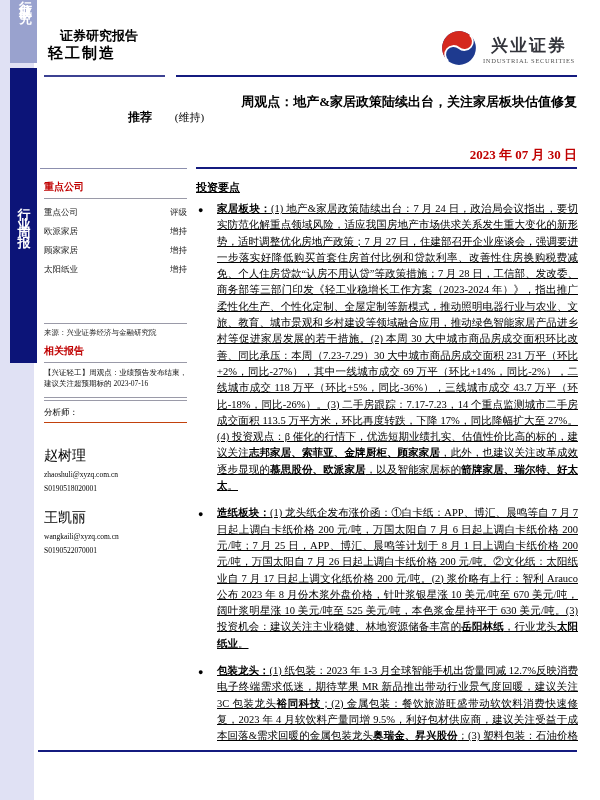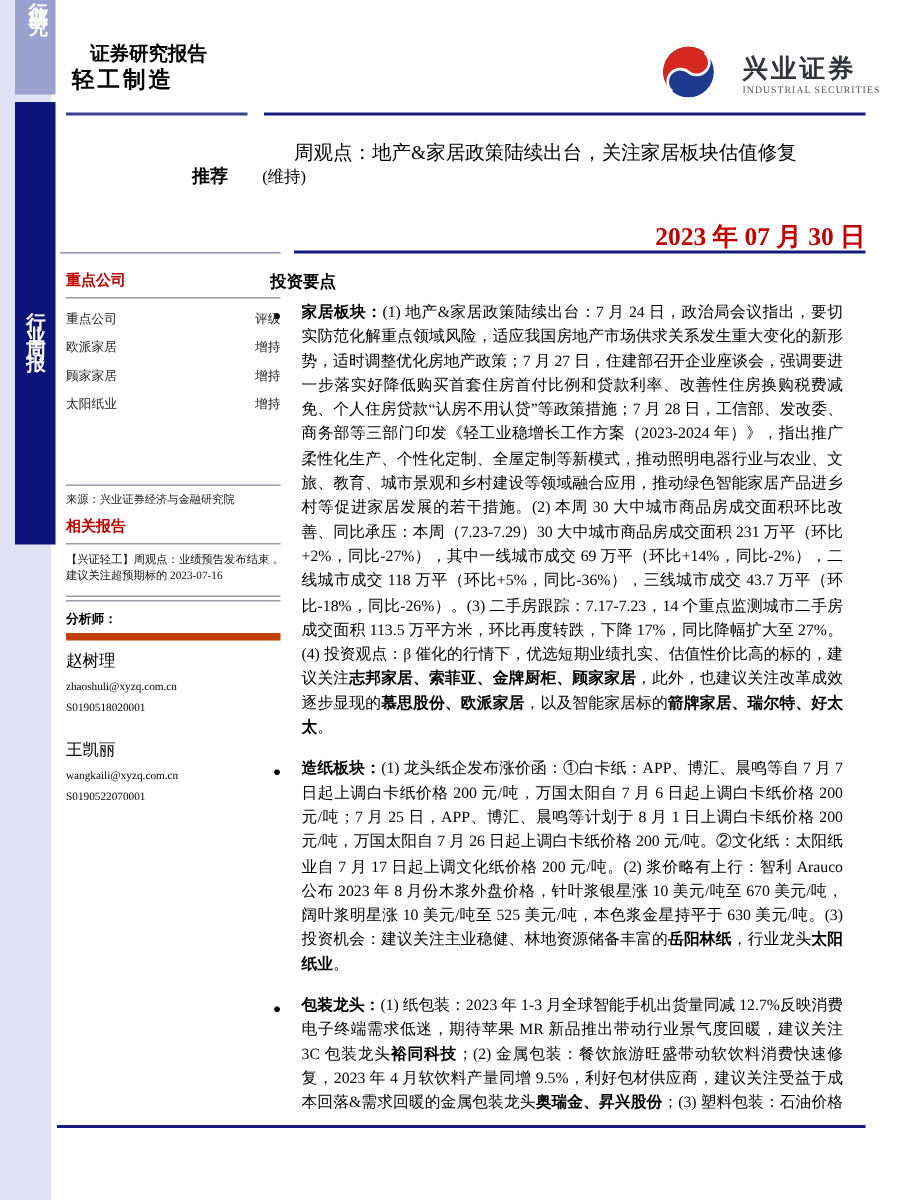--- a/index.html
+++ b/index.html
@@ -13,46 +13,46 @@
   .lavender-strip { position:absolute; left:0; top:0; width:34px; height:800px; background:#e0e1f4; }
   .tab-top { position:absolute; left:10px; top:0; width:27px; height:63px; background:#99a2ce; overflow:hidden; }
   .tab-top .vtext { writing-mode:vertical-rl; text-orientation:upright; color:#fff; font-size:13px; font-weight:bold; letter-spacing:3px; margin-top:-9px; margin-left:6px; }
   .tab-bottom { position:absolute; left:10px; top:68px; width:27px; height:295px; background:#0c1478; display:flex; align-items:center; justify-content:center; }
   .tab-bottom .vtext { writing-mode:vertical-rl; text-orientation:upright; color:#fff; font-size:13px; font-weight:bold; letter-spacing:9px; }
   
   .report-type { position:absolute; left:48px; top:27px; font-size:13px; font-weight:bold;margin-left:12px; }
   .industry { position:absolute; left:48px; top:44px; font-size:15px; font-weight:bold; letter-spacing:2px; }
   .rule-a { position:absolute; left:44px; top:75px; width:121px; height:2px; background:#3c4192; }
   .rule-b { position:absolute; left:176px; top:75px; width:401px; height:2px; background:#141b7f; }
-  .logo { position:absolute; left:441px; top:30px; display:flex; align-items:center; gap:18px; }
+  .logo { position:absolute; left:441px; top:30px; display:flex; align-items:center; gap:6px;text-align:center; }
   .logo-text .cn { font-size:17px; font-weight:bold; color:#33343b; letter-spacing:2px; line-height:18px; }
   .logo-text .en { font-size:6.5px; color:#555; letter-spacing:0.7px; margin-top:2px; }
   
-  .doc-title { position:absolute; left:196px; top:92px; width:381px; text-align:left; font-size:13px; font-weight:normal; line-height:19px; }
+  .doc-title { position:absolute; left:196px; top:92px; width:381px; text-align:right; font-size:13px; font-weight:bold; line-height:19px; }
   .rating-line { position:absolute; left:128px; top:109px; font-size:11px; }
   .rating-line .rec { font-weight:bold; font-size:12px; margin-right:20px; }
-  .date { position:absolute; left:196px; top:146px; width:381px; text-align:right; font-size:17px; font-weight:bold; color:#c00000; }
+  .date { position:absolute; left:196px; top:146px; width:381px; text-align:right; font-size:13px; font-weight:bold; color:#c00000; }
   .sep-left { position:absolute; left:40px; top:168px; width:147px; height:1px; background:#8c8fae; }
   .sep-right { position:absolute; left:196px; top:167px; width:381px; height:2px; background:#141b7f; }
   
   .sidebar { position:absolute; left:44px; top:180px; width:143px; }
   .red-head { color:#c00000; font-weight:bold; font-size:10px; }
   .thin-line { height:1px; background:#9a9aa8; margin:4px 0; }
   .crow { display:flex; justify-content:space-between; font-size:8.5px; color:#222; padding:4px 0 3px 0; }
   .spacer22 { height:40px; }
   .source { font-size:7.5px; color:#222; margin:2px 0 6px 0; }
   .reports { font-size:7.5px; line-height:11px; text-align:justify; color:#111; }
   .report-item { margin-bottom:1px; }
   .double-line { border-top:1px solid #9a9aa8; border-bottom:1px solid #9a9aa8; height:4px; margin:8px 0 6px 0; }
-  .analyst-head { font-size:8.5px; font-weight:bold; padding-bottom:3px; border-bottom:5px solid #c2410c; margin-bottom:6px; }
+  .analyst-head { font-size:8.5px; font-weight:normal; padding-bottom:3px; border-bottom:1px solid #c2410c; margin-bottom:24px; }
   .analyst-block { margin-bottom:16px; }
-  .analyst-name { font-size:11px; margin-top:2px; }
+  .analyst-name { font-size:14px; margin-top:2px; }
   .analyst-email, .analyst-sac { font-size:7.5px; margin-top:5px; }
   
-  .main { position:absolute; left:180px; top:180px; width:382px; height:566px; overflow:hidden; }
+  .main { position:absolute; left:196px; top:180px; width:382px; height:566px; overflow:hidden;text-decoration:underline; }
   .main-head { font-size:11px; font-weight:bold; margin-bottom:6px; }
   .bullet { position:relative; padding-left:21px; font-size:10.5px; line-height:16.3px; text-align:justify; margin-bottom:11px; }
   .bullet .marker { position:absolute; left:2px; top:1px; font-size:9px; }
   .b { font-weight:bold; }
   
   .footer-line { position:absolute; left:38px; top:750px; width:539px; height:2px; background:#141b7f; }
   .footer-text { position:absolute; left:196px; top:757px; font-size:8.5px; font-weight:bold; color:#141b7f; }
 </style>
 </head>
 <body>

